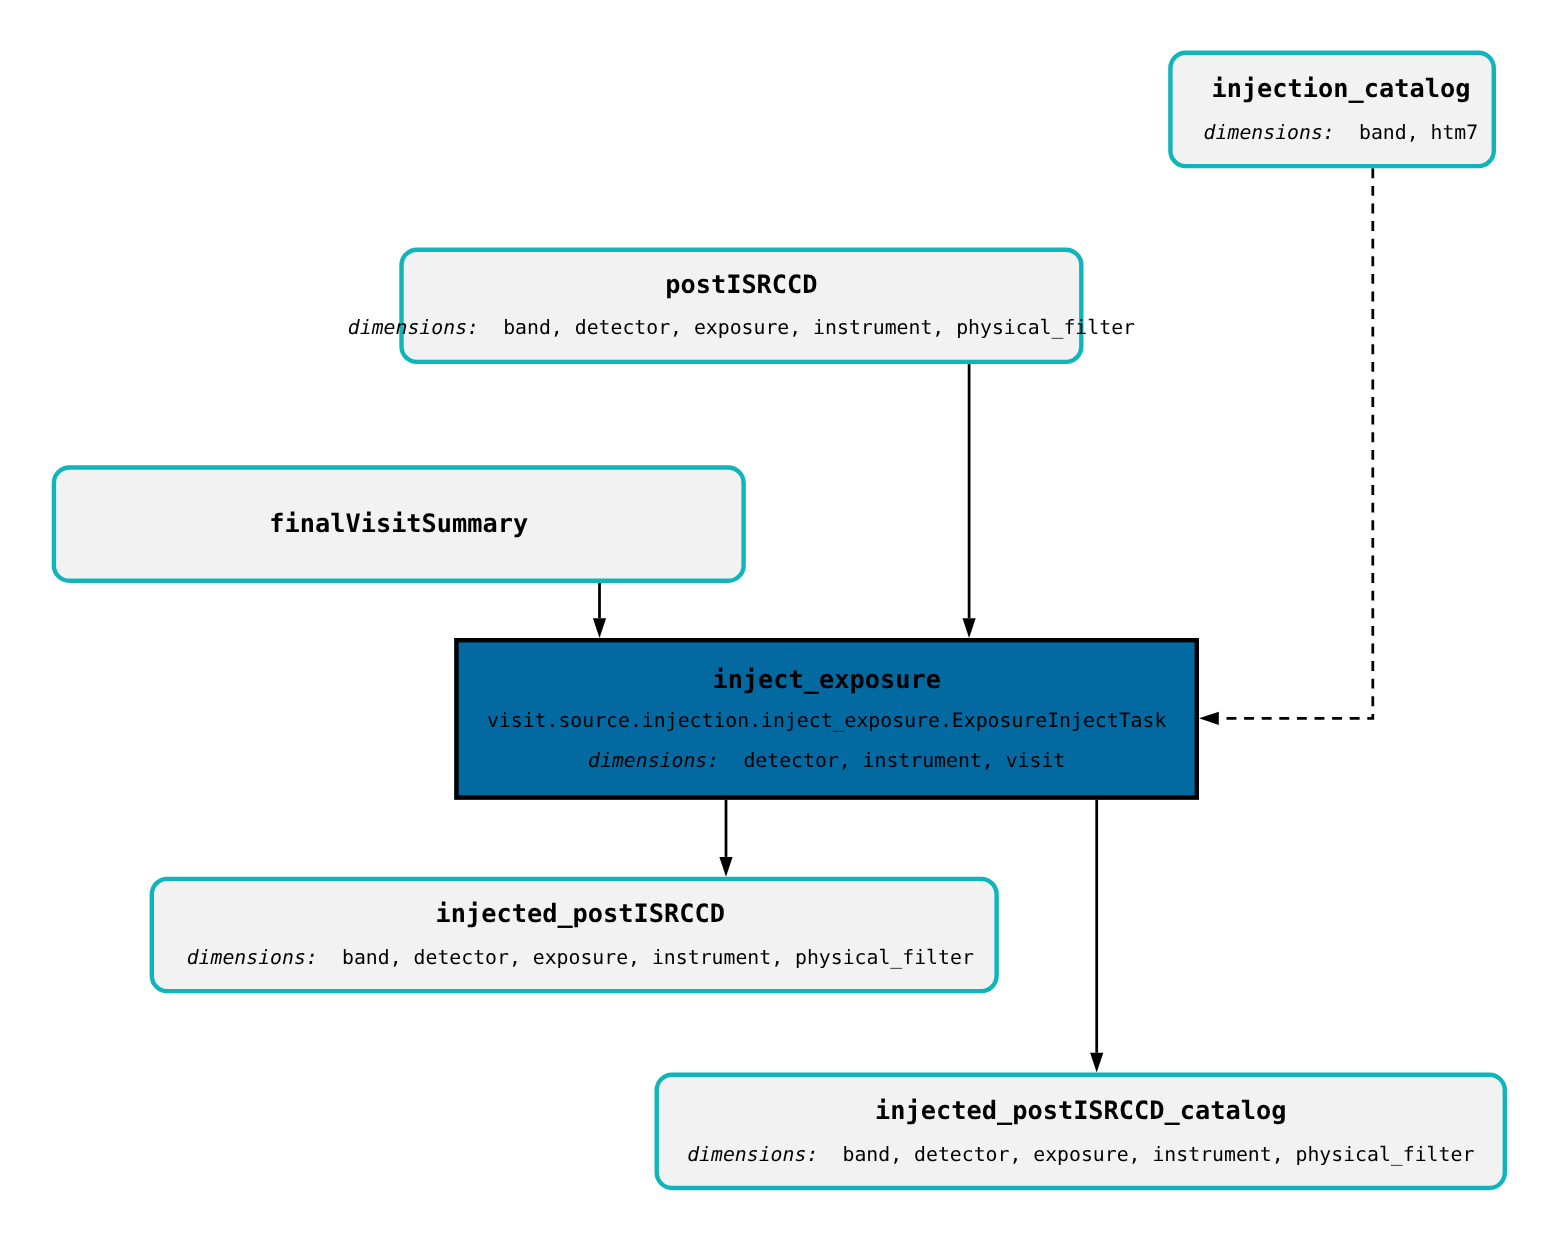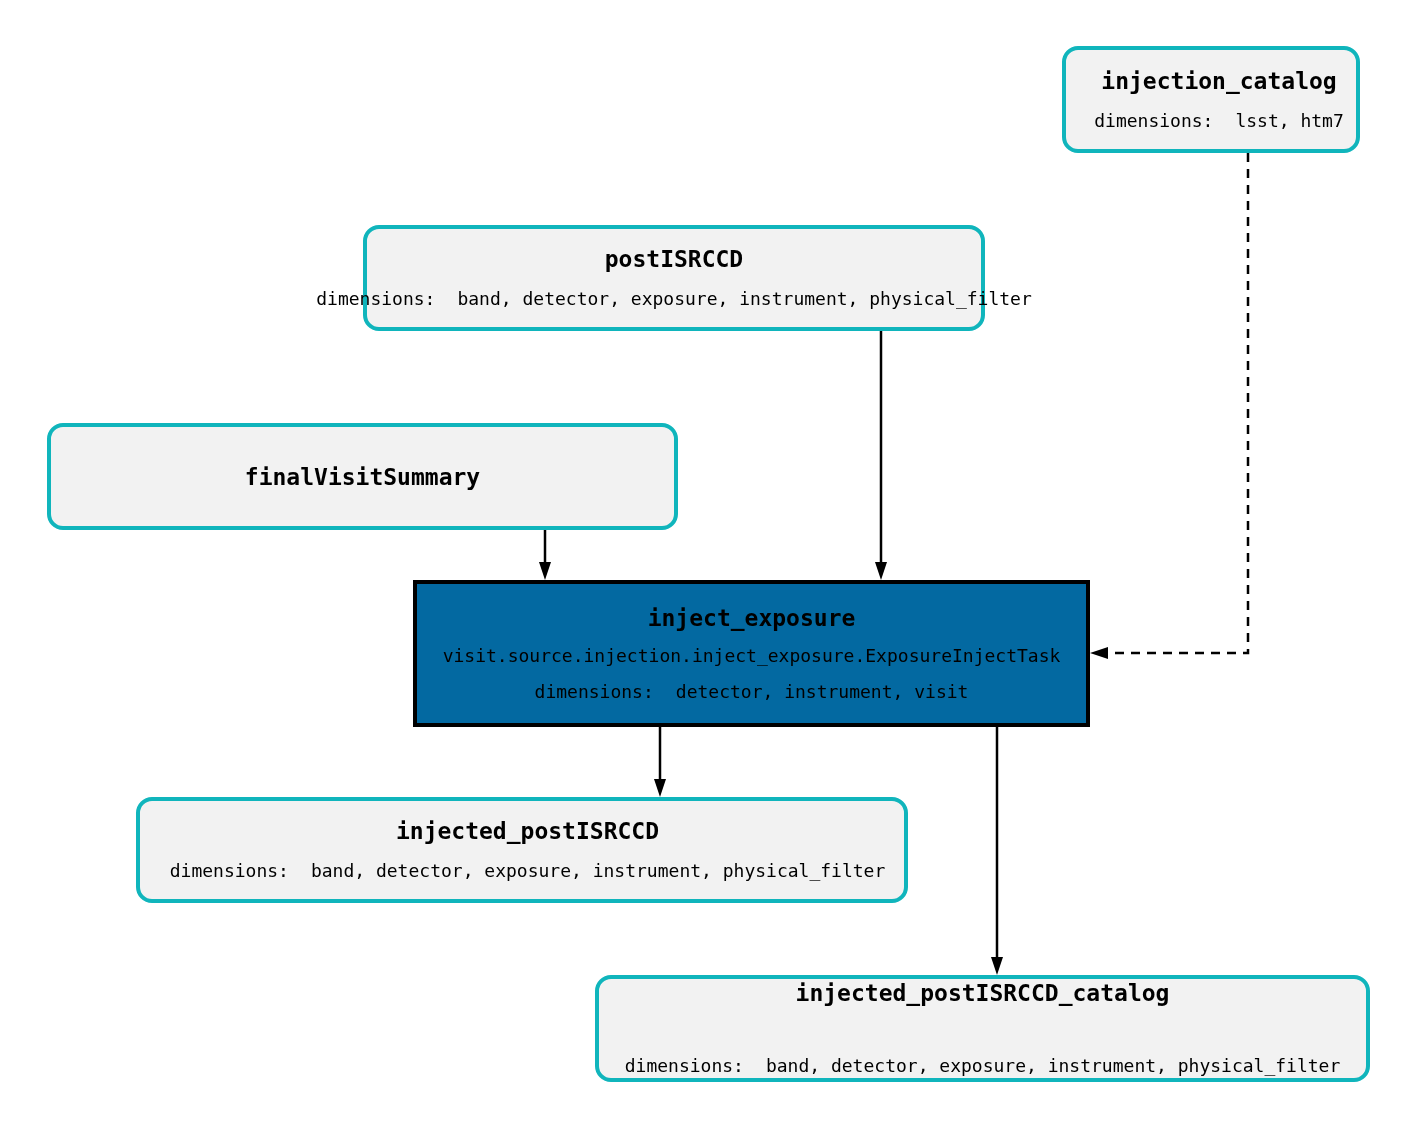--- a/index.html
+++ b/index.html
@@ -52,20 +52,21 @@
     font-size: 18px;
     white-space: nowrap;
     line-height: 24px;
   }
   .node-dims {
     font-size: 18px;
     white-space: nowrap;
     line-height: 24px;
   }
   .dims-label {
+    font-style: italic;
     margin-right: 22px;
   }
 </style>
 </head>
 <body>
 
 <div class="canvas">
 
   <svg class="edges" viewBox="0 0 1415 1130" xmlns="http://www.w3.org/2000/svg">
 
@@ -90,21 +91,21 @@
     </g>
 
     <g>
       <path d="M997,727 V957" stroke="#000000" stroke-width="2.5" fill="none"></path>
       <polygon points="991,957 1003,957 997,975" fill="#000000"></polygon>
     </g>
   </svg>
 
   <div class="node dataset" style="left:1062px; top:46px; width:298px; height:107px;padding-left:16px;">
     <div class="node-title">injection_catalog</div>
-    <div class="node-dims"><span class="dims-label">dimensions:</span><span>lsst, htm7</span></div>
+    <div class="node-dims"><span class="dims-label">dimensions:</span><span>band, htm7</span></div>
   </div>
 
   <div class="node dataset" style="left:363px; top:225px; width:622px; height:106px;">
     <div class="node-title">postISRCCD</div>
     <div class="node-dims"><span class="dims-label">dimensions:</span><span>band, detector, exposure, instrument, physical_filter</span></div>
   </div>
 
   <div class="node dataset" style="left:47px; top:423px; width:631px; height:107px;">
     <div class="node-title">finalVisitSummary</div>
   </div>
@@ -113,18 +114,18 @@
     <div class="node-title">inject_exposure</div>
     <div class="node-class">visit.source.injection.inject_exposure.ExposureInjectTask</div>
     <div class="node-dims"><span class="dims-label">dimensions:</span><span>detector, instrument, visit</span></div>
   </div>
 
   <div class="node dataset" style="left:136px; top:797px; width:772px; height:106px;padding-left:11px;">
     <div class="node-title">injected_postISRCCD</div>
     <div class="node-dims"><span class="dims-label">dimensions:</span><span>band, detector, exposure, instrument, physical_filter</span></div>
   </div>
 
-  <div class="node dataset" style="left:595px; top:975px; width:775px; height:107px;justify-content:space-between;">
+  <div class="node dataset" style="left:595px; top:975px; width:775px; height:107px;">
     <div class="node-title">injected_postISRCCD_catalog</div>
     <div class="node-dims"><span class="dims-label">dimensions:</span><span>band, detector, exposure, instrument, physical_filter</span></div>
   </div>
 
 </div>
 
 </body></html>

